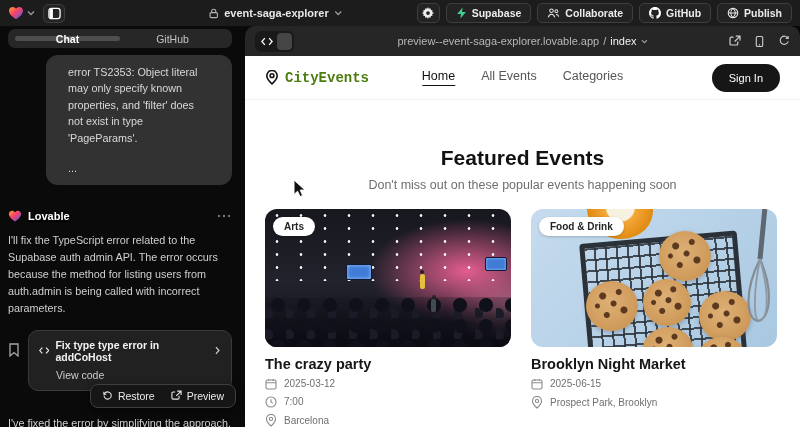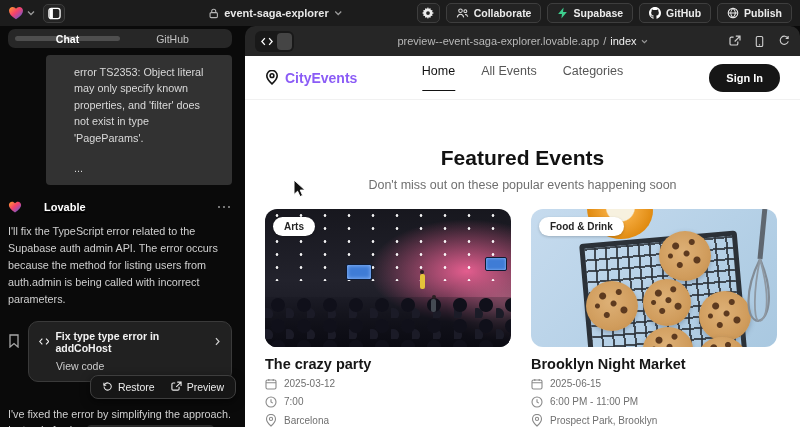--- a/index.html
+++ b/index.html
@@ -25,25 +25,25 @@
   
   .main { display:flex; height:401px; }
 
   
   .chat-panel { width:245px; background:#0a0a0a; padding:3px 13px 0 8px; position:relative; }
   .tabs { display:flex; background:#272727; border-radius:7px; padding:7px; height:19px; }
   .tab { flex:1; display:flex; align-items:center; justify-content:center;
          font-size:10.5px; color:#c2c2c2; border-radius:6px; cursor:pointer; }
   .tab.active { background:#4e4e4e; color:#fff; font-weight:600; }
 
-  .user-bubble { width:186px; margin:7px 0 0 auto; background:#323232; border-radius:4px;
-                 padding:9px 28px; color:#d9d9d9; font-size:10.8px; line-height:1.52; }
+  .user-bubble { width:186px; margin:7px 0 0 auto; background:#323232; border-radius:12px;
+                 padding:9px 22px; color:#d9d9d9; font-size:10.8px; line-height:1.52; }
   .user-bubble .trunc { margin-top:14px; }
 
-  .asst-head { margin-top:15px; display:flex; align-items:center; gap:22px;text-decoration:underline; }
+  .asst-head { margin-top:24px; display:flex; align-items:center; gap:6px;text-decoration:underline; }
   .asst-name { font-size:11px; font-weight:700; color:#fff; }
   .dots-icon { margin-left:auto; width:14px; height:4px; position:relative; }
   .dots-icon::before { content:""; position:absolute; top:1px; left:0; width:2px; height:2px;
     border-radius:50%; background:#9a9a9a; box-shadow:5px 0 0 #9a9a9a, 10px 0 0 #9a9a9a; }
 
   .msg { margin-top:9px; font-size:10.8px; line-height:1.56; color:#cfcfcf; }
   .msg code { font-family:"DejaVu Sans Mono", monospace; font-size:9px; background:#2a2a2a;
               border-radius:4px; padding:1px 4px; color:#e3e3e3; }
 
   .fix-row { margin-top:13px; display:flex; gap:8px; position:relative; }
@@ -72,27 +72,27 @@
   .url-bar { position:absolute; left:50%; transform:translateX(-50%); display:flex; align-items:center;
              gap:4px; font-size:11px; color:#b8b8b8; cursor:pointer; }
   .url-page { color:#f0f0f0; }
   .ph-right { margin-left:auto; display:flex; align-items:center; gap:13px; color:#cfcfcf; }
   .ph-right .ph-ic { display:flex; background:none; border:none; color:#cfcfcf; }
 
   
   .site { flex:1; background:#fff; position:relative; overflow:hidden; }
   .site-header { height:44px; display:flex; align-items:center; padding:0 20px; position:relative;
                  border-bottom:1px solid #f1f1f1; }
-  .brand { display:flex; align-items:center; gap:6px; font-size:14px; font-weight:700; color:#8b5cf6; }
+  .brand { display:flex; align-items:center; gap:6px; font-size:14px; font-weight:700; color:#4d7c0f;font-family:Liberation Mono, monospace; }
   .site-nav { position:absolute; left:50%; transform:translateX(-50%); display:flex; gap:26px;
               font-size:12.5px; color:#565656; }
   .site-nav a { cursor:pointer; }
-  .site-nav a.active { color:#121212; border-bottom:1.5px solid #121212; padding-bottom:12px; }
+  .site-nav a.active { color:#121212; border-bottom:1.5px solid #121212; padding-bottom:2px; }
   .signin { margin-left:auto; background:#161616; color:#fff; border:none; border-radius:999px;
-            font-size:11px; font-weight:700; padding:8px 17px; font-family:inherit; }
+            font-size:11px; font-weight:400; padding:8px 17px; font-family:inherit; }
 
   .hero { text-align:center; margin-top:46px; }
   .hero h1 { font-size:21px; font-weight:700; color:#121212; }
   .hero p { margin-top:8px; font-size:12.5px; color:#6f6f6f; }
 
   .cards { display:flex; gap:20px; padding:17px 20px 0; }
   .event-card { flex:1; max-width:246px; cursor:pointer; }
   .card-img { height:138px; border-radius:12px; position:relative; overflow:hidden; }
   .badge { position:absolute; top:8px; left:8px; background:#fff; border-radius:999px;
            font-size:10px; font-weight:700; color:#252525; padding:4px 11px; z-index:4;
@@ -196,33 +196,33 @@
     </div>
 
     <div class="tb-right">
       <button class="tb-btn icon-only">
         <svg width="12" height="12" viewBox="0 0 16 16">
           <path d="M8 0l1 2.2 2.4-.6.3 2.4 2.4.3-.6 2.4L16 8l-2.5 1.3.6 2.4-2.4.3-.3 2.4-2.4-.6L8 16l-1.3-2.2-2.4.6-.3-2.4-2.4-.3.6-2.4L0 8l2.2-1.3-.6-2.4 2.4-.3.3-2.4 2.4.6z" fill="#ededed"></path>
           <circle cx="8" cy="8" r="2.5" fill="#232323"></circle>
         </svg>
       </button>
       <button class="tb-btn">
+        <svg width="11" height="12" viewBox="0 0 20 22">
+          <path d="M12 1L2 13h7l-1 8 10-12h-7z" fill="#3ecf8e"></path>
+          </svg>
+        <span>Supabase</span>
+      </button>
+      <button class="tb-btn">
         <svg width="13" height="12" viewBox="0 0 16 15" fill="none" stroke="#e2e2e2" stroke-width="1.3">
           <circle cx="5.5" cy="4.6" r="2.2"></circle>
             <path d="M1.5 13c.5-2.6 2-3.9 4-3.9s3.5 1.3 4 3.9"></path>
           <circle cx="11.6" cy="5.2" r="1.8"></circle>
             <path d="M11.2 9.2c1.8.1 3 1.2 3.4 3"></path>
           </svg>
         <span>Collaborate</span>
-      </button>
-      <button class="tb-btn">
-        <svg width="11" height="12" viewBox="0 0 20 22">
-          <path d="M12 1L2 13h7l-1 8 10-12h-7z" fill="#3ecf8e"></path>
-          </svg>
-        <span>Supabase</span>
       </button>
       <button class="tb-btn">
         <svg width="12" height="12" viewBox="0 0 16 16">
           <path fill="#fff" d="M8 0C3.58 0 0 3.58 0 8c0 3.54 2.29 6.53 5.47 7.59.4.07.55-.17.55-.38 0-.19-.01-.82-.01-1.49-2.01.37-2.53-.49-2.69-.94-.09-.23-.48-.94-.82-1.13-.28-.15-.68-.52-.01-.53.63-.01 1.08.58 1.23.82.72 1.21 1.87.87 2.33.66.07-.52.28-.87.51-1.07-1.78-.2-3.64-.89-3.64-3.95 0-.87.31-1.59.82-2.15-.08-.2-.36-1.02.08-2.12 0 0 .67-.21 2.2.82.64-.18 1.32-.27 2-.27s1.36.09 2 .27c1.53-1.04 2.2-.82 2.2-.82.44 1.1.16 1.92.08 2.12.51.56.82 1.27.82 2.15 0 3.07-1.87 3.75-3.65 3.95.29.25.54.73.54 1.48 0 1.07-.01 1.93-.01 2.2 0 .21.15.46.55.38A8.01 8.01 0 0 0 16 8c0-4.42-3.58-8-8-8Z"></path>
           </svg>
         <span>GitHub</span>
       </button>
       <button class="tb-btn">
         <svg width="12" height="12" viewBox="0 0 14 14" fill="none" stroke="#ededed" stroke-width="1.2">
           <circle cx="7" cy="7" r="5.6"></circle>
@@ -412,27 +412,20 @@
             </div>
             <h3>Brooklyn Night Market</h3>
             <div class="meta">
               <svg width="12" height="12" viewBox="0 0 12 12" fill="none" stroke="#8a8a8a" stroke-width="1.1">
                 <rect x="1" y="2" width="10" height="9" rx="1.5"></rect>
                   <path d="M1 4.8h10M3.8 1v2M8.2 1v2"></path>
                 </svg>
               <span>2025-06-15</span>
             </div>
             <div class="meta">
-              <svg width="12" height="12" viewBox="0 0 12 12" fill="none" stroke="#8a8a8a" stroke-width="1.1">
-                <circle cx="6" cy="6" r="5"></circle>
-                  <path d="M6 3.2V6l1.8 1.1"></path>
-                </svg>
-              <span>6:00 PM - 11:00 PM</span>
-            </div>
-            <div class="meta">
               <svg width="12" height="13" viewBox="0 0 12 13" fill="none" stroke="#8a8a8a" stroke-width="1.1">
                 <path d="M6 12S1.5 7.8 1.5 4.9a4.5 4.5 0 0 1 9 0C10.5 7.8 6 12 6 12z"></path>
                   <circle cx="6" cy="4.9" r="1.6"></circle>
                 </svg>
               <span>Prospect Park, Brooklyn</span>
             </div>
           </article>
         </div>
       </div>
     </section>

